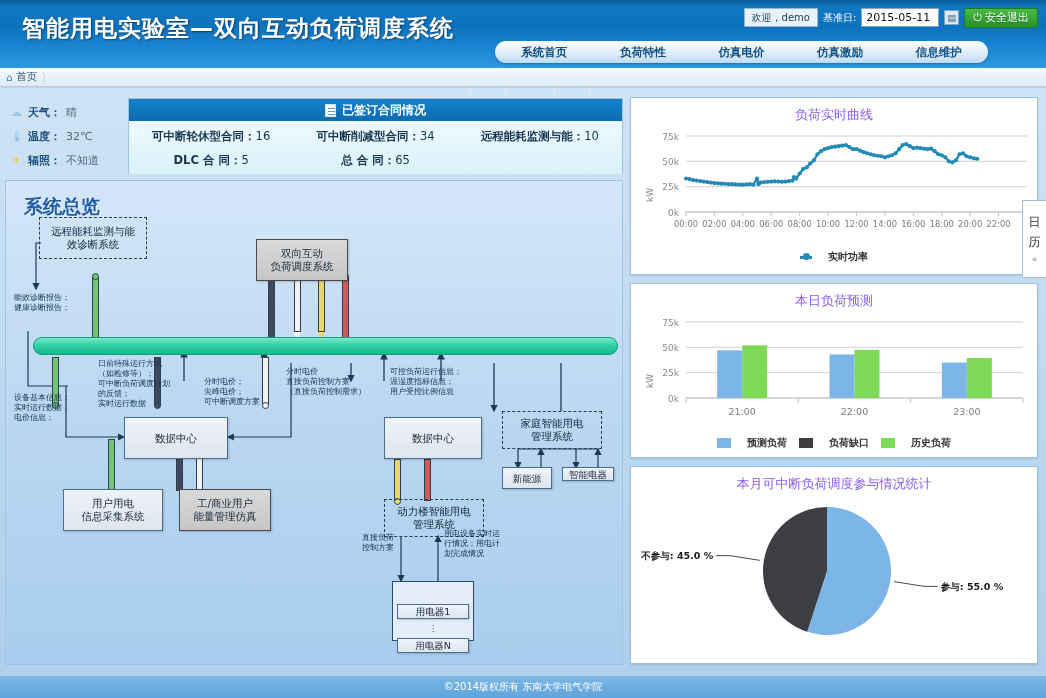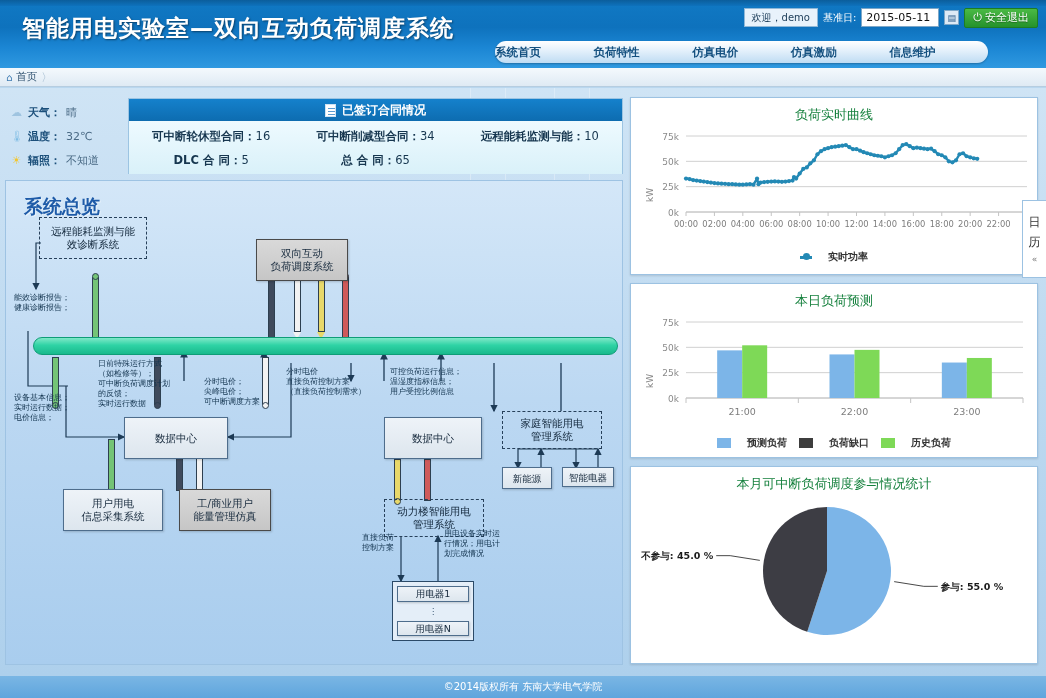--- a/index.html
+++ b/index.html
@@ -55,21 +55,21 @@
     white-space: nowrap; line-height: 14px; border-radius: 2px;
     text-shadow: 0 1px 1px rgba(0,0,0,.35);
   }
   .nav {
     position: absolute; left: 495px; top: 41px; width: 493px; height: 22px;
     background: linear-gradient(to bottom, #ffffff 0%, #e3f0fb 45%, #bfdcf3 100%);
     border-radius: 11px; display: flex; align-items: center;
     box-shadow: 0 1px 2px rgba(0,0,0,.25);
   }
   .nav-item {
-    flex: 1; font-size: 11.5px; font-weight: bold;
+    flex: 1; text-align: center; font-size: 11.5px; font-weight: bold;
     color: #14507f; white-space: nowrap;
   }
 
   
   .crumb-bar {
     position: absolute; left: 0; top: 68px; width: 1046px; height: 19px;
     background: linear-gradient(to bottom, #f4f9fd, #dfeaf4);
     border-bottom: 1px solid #b6cde0;
     display: flex; align-items: center; padding-left: 6px; gap: 4px;
   }
@@ -176,21 +176,21 @@
 
   
   .chart-card {
     position: absolute; left: 630px; background: #ffffff;
     border: 1px solid #9cc2e2; box-shadow: 0 1px 2px rgba(0,0,0,.12);
   }
   #card-line { top: 97px; width: 408px; height: 178px; }
   #card-bar  { top: 283px; width: 408px; height: 175px; }
   #card-pie  { top: 466px; width: 408px; height: 198px; }
   .chart-title {
-    text-align: center; font-size: 13px; color: #15803d; padding-top: 8px;
+    text-align: center; font-size: 13px; color: #8b5cf6; padding-top: 8px;
     font-family: "DejaVu Serif", "Liberation Serif", serif;
   }
   .ylabel {
     position: absolute; font-size: 9px; color: #888;
     transform: rotate(-90deg); transform-origin: left top; white-space: nowrap;
   }
   .legend {
     display: flex; justify-content: center; align-items: center; gap: 12px;
     font-size: 10px; color: #333; font-weight: bold;
   }
@@ -414,25 +414,25 @@
 
     <div class="box dashed" style="left:378px; top:318px; width:100px; height:38px;">
       <span style="white-space:pre-line;">动力楼智能用电
 管理系统</span>
     </div>
 
     <div class="box" style="left:496px; top:286px; width:50px; height:22px; font-size:9.5px;">
       <span>新能源</span>
     </div>
 
-    <div class="box" style="left:556px; top:286px; width:52px; height:20px; font-size:9.5px;">
+    <div class="box" style="left:556px; top:286px; width:52px; height:14px; font-size:9.5px;">
       <span>智能电器</span>
     </div>
 
-    <div class="box plain" style="left:386px; top:400px; width:82px; height:60px; flex-direction:column; gap:3px; padding:4px; justify-content:space-between;">
+    <div class="box plain" style="left:386px; top:400px; width:82px; height:60px; flex-direction:column; gap:3px; padding:22px; justify-content:space-between;">
       <div class="box" style="position:relative; left:0; top:0; width:72px; height:17px; font-size:9.5px;">
         <span>用电器1</span>
       </div>
       <div style="font-size:8px; color:#2b4a68;">⋮</div>
       <div class="box" style="position:relative; left:0; top:0; width:72px; height:17px; font-size:9.5px;">
         <span>用电器N</span>
       </div>
     </div>
 
     <div class="note" style="left:8px; top:112px; width:70px;">能效诊断报告；

